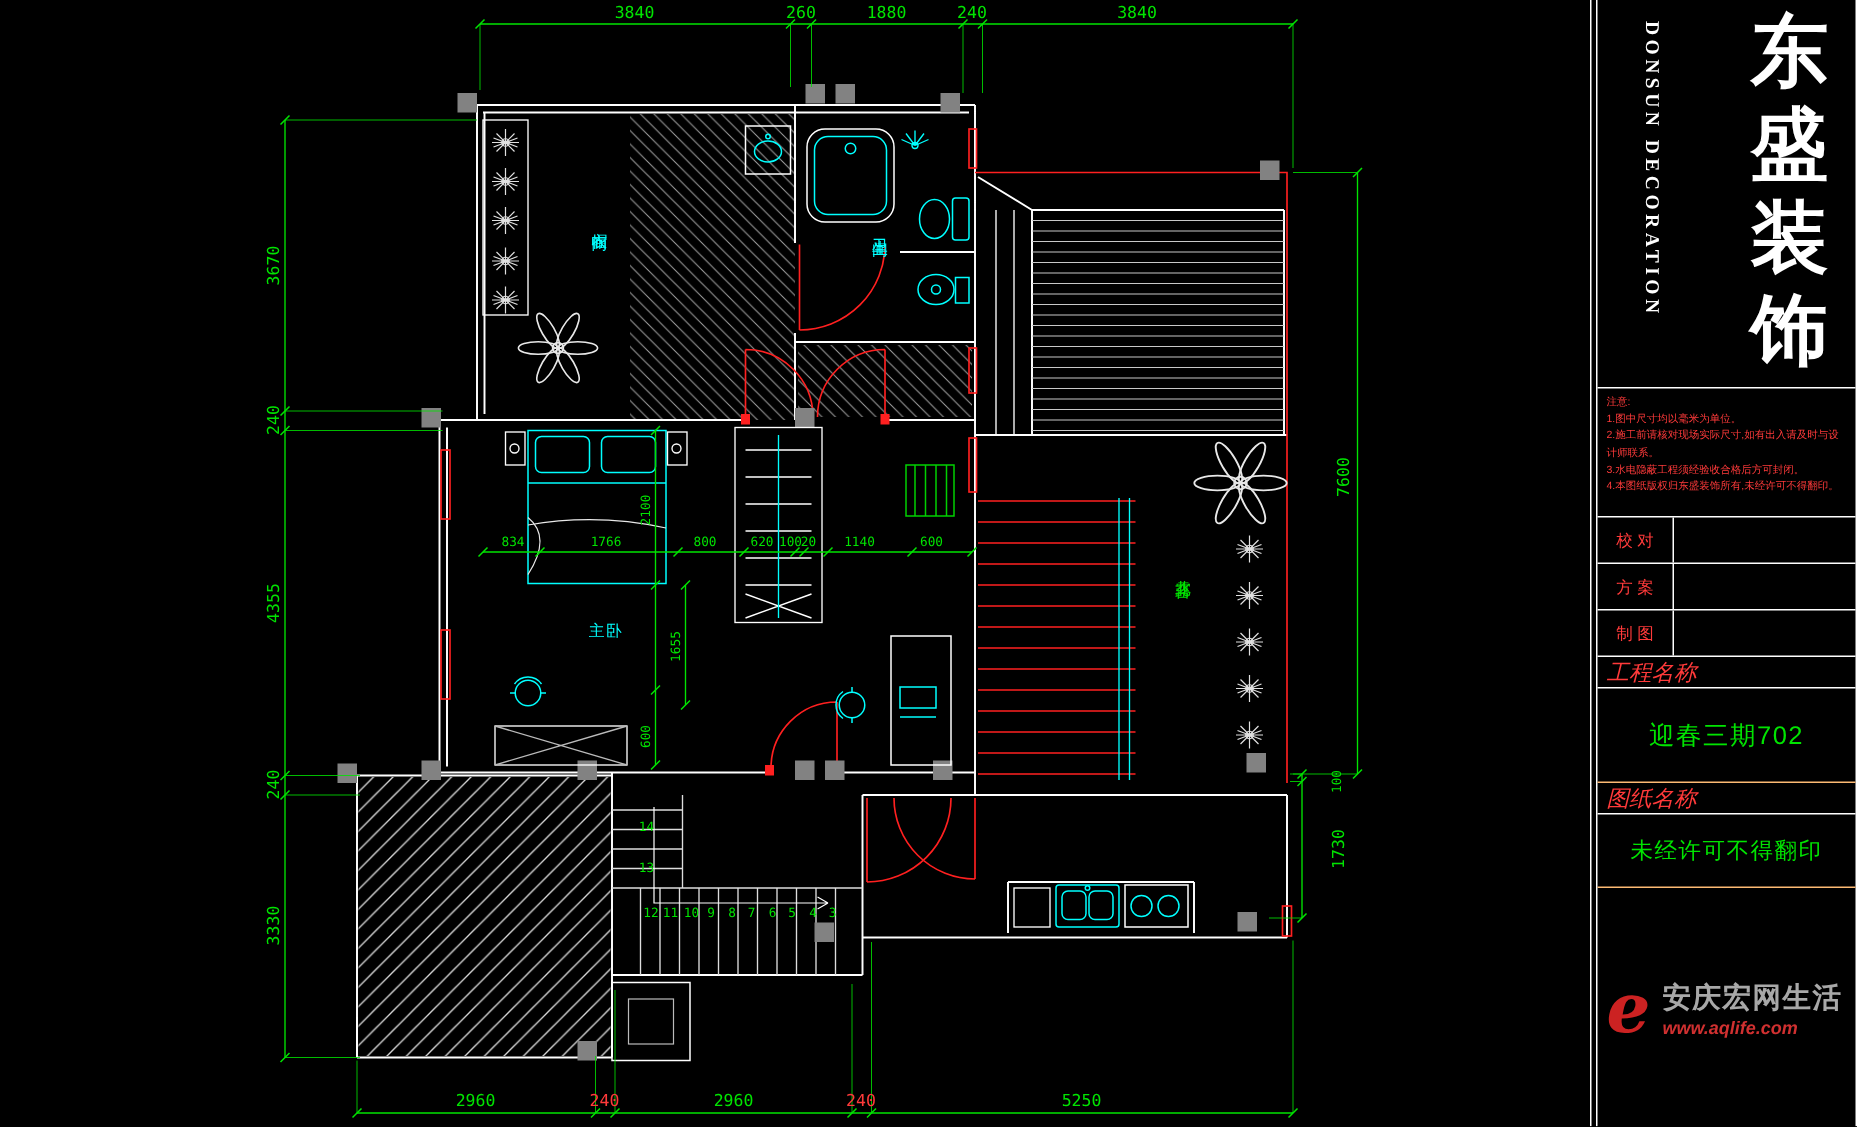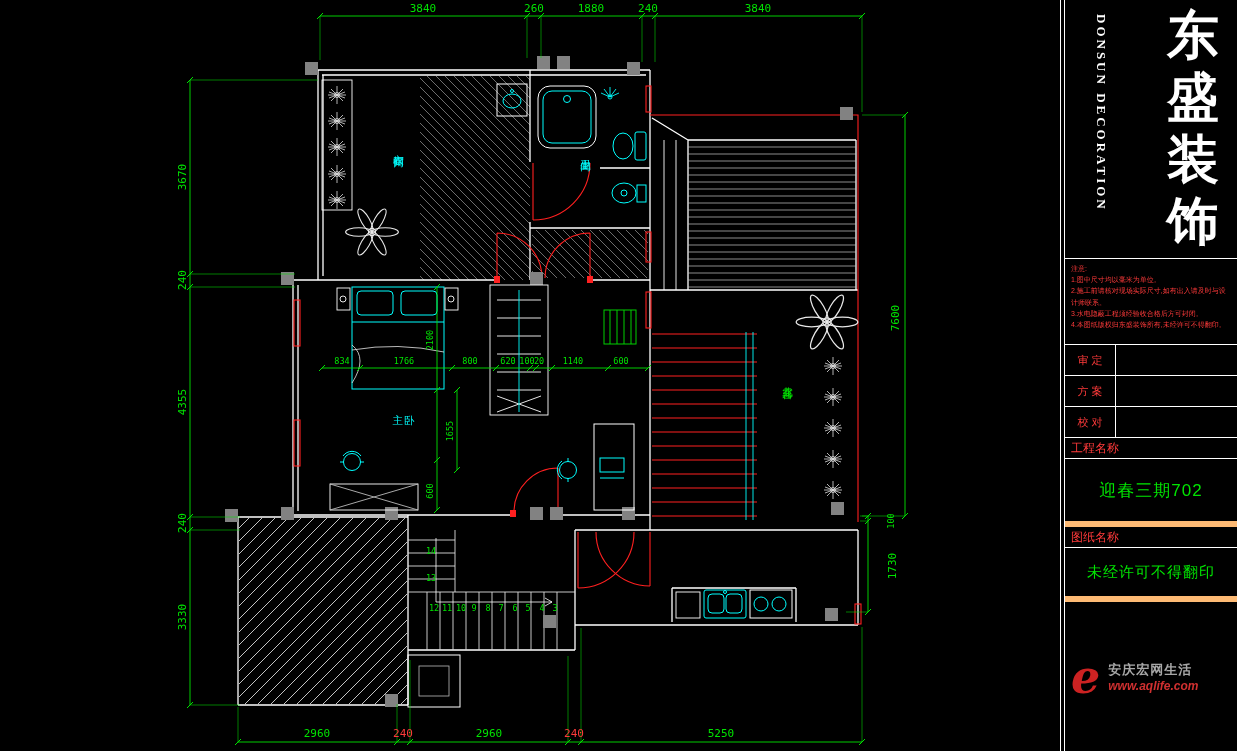--- a/index.html
+++ b/index.html
@@ -22,29 +22,29 @@
   .tb-logo-en{position:absolute;left:28px;top:14px;writing-mode:vertical-rl;text-orientation:mixed;
               font-family:"Liberation Serif",serif;font-weight:bold;font-size:13px;letter-spacing:3px;color:#fff;}
   .tb-logo-cn{position:absolute;right:18px;top:4px;display:flex;flex-direction:column;align-items:center;}
   .tb-logo-cn span{font-family:"DejaVu Serif",serif;font-weight:bold;font-size:52px;line-height:62px;color:#fff;}
   .tb-notes{height:86px;flex:none;border-bottom:1px solid #fff;padding:4px 6px;box-sizing:border-box;}
   .tb-notes-text{color:#ff3a3a;font-size:7px;line-height:1.6;white-space:pre-line;}
   .tb-row{height:30px;flex:none;border-bottom:1px solid #fff;display:flex;align-items:stretch;}
   .tb-row-label{width:50px;border-right:1px solid #fff;display:flex;align-items:center;justify-content:center;
                 color:#ff3a3a;font-size:11px;white-space:pre;}
   .tb-sec-label{height:20px;flex:none;border-bottom:1px solid #fff;display:flex;align-items:center;
-                padding-left:6px;color:#ff3a3a;font-size:12px;}
-  .tb-sec-value{flex:none;border-bottom:6px solid #fdba74;display:flex;align-items:center;justify-content:center;
+                padding-left:6px;color:#ff3a3a;font-size:15px;font-style:italic;}
+  .tb-sec-value{flex:none;border-bottom:1px solid #fdba74;display:flex;align-items:center;justify-content:center;
                 color:#00e400;}
   .tb-project{height:62px;font-size:17px;letter-spacing:1px;}
   .tb-drawing{height:48px;font-size:15px;letter-spacing:1px;}
   .tb-watermark{flex:1;display:flex;align-items:center;gap:8px;padding:4px 6px;box-sizing:border-box;}
   .wm-logo{font-family:"DejaVu Serif",serif;font-style:italic;font-weight:bold;font-size:46px;
            color:#cc2222;line-height:1;}
-  .wm-cn{color:#a8a8a8;font-weight:bold;font-size:13px;letter-spacing:1px;}
+  .wm-cn{color:#a8a8a8;font-weight:bold;font-size:19px;letter-spacing:1px;}
   .wm-url{color:#d03030;font-weight:bold;font-style:italic;font-size:12px;}
 </style>
 </head>
 <body>
 
 <div class="screen">
 
 <svg width="1060" height="751" viewBox="0 0 1060 751">
   <defs>
     <pattern id="hA" width="9" height="9" patternUnits="userSpaceOnUse">
@@ -337,27 +337,27 @@
       </div>
     </div>
     <div class="tb-notes">
       <div class="tb-notes-text">注意:
 1.图中尺寸均以毫米为单位。
 2.施工前请核对现场实际尺寸,如有出入请及时与设计师联系。
 3.水电隐蔽工程须经验收合格后方可封闭。
 4.本图纸版权归东盛装饰所有,未经许可不得翻印。</div>
     </div>
     <div class="tb-row">
-      <span class="tb-row-label">审 定</span>
+      <span class="tb-row-label">校 对</span>
     </div>
     <div class="tb-row">
       <span class="tb-row-label">方 案</span>
     </div>
     <div class="tb-row">
-      <span class="tb-row-label">校 对</span>
+      <span class="tb-row-label">制 图</span>
     </div>
     <div class="tb-sec-label">工程名称</div>
     <div class="tb-sec-value tb-project">迎春三期702</div>
     <div class="tb-sec-label">图纸名称</div>
     <div class="tb-sec-value tb-drawing">未经许可不得翻印</div>
     <div class="tb-watermark">
       <div class="wm-logo">e</div>
       <div>
         <div class="wm-cn">安庆宏网生活</div>
         <div class="wm-url">www.aqlife.com</div>

